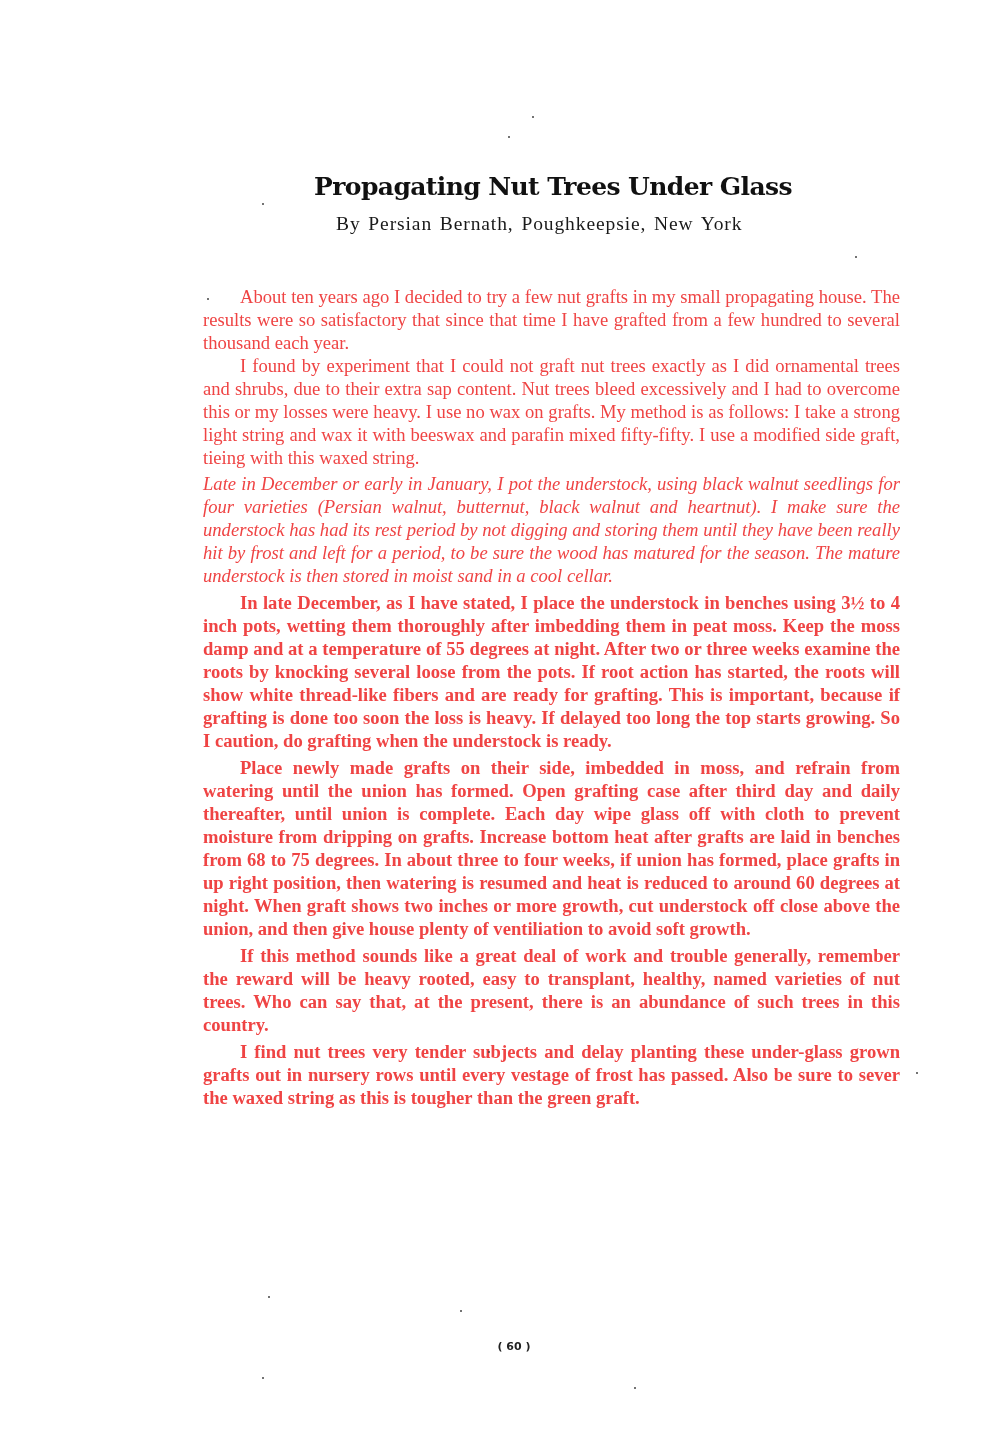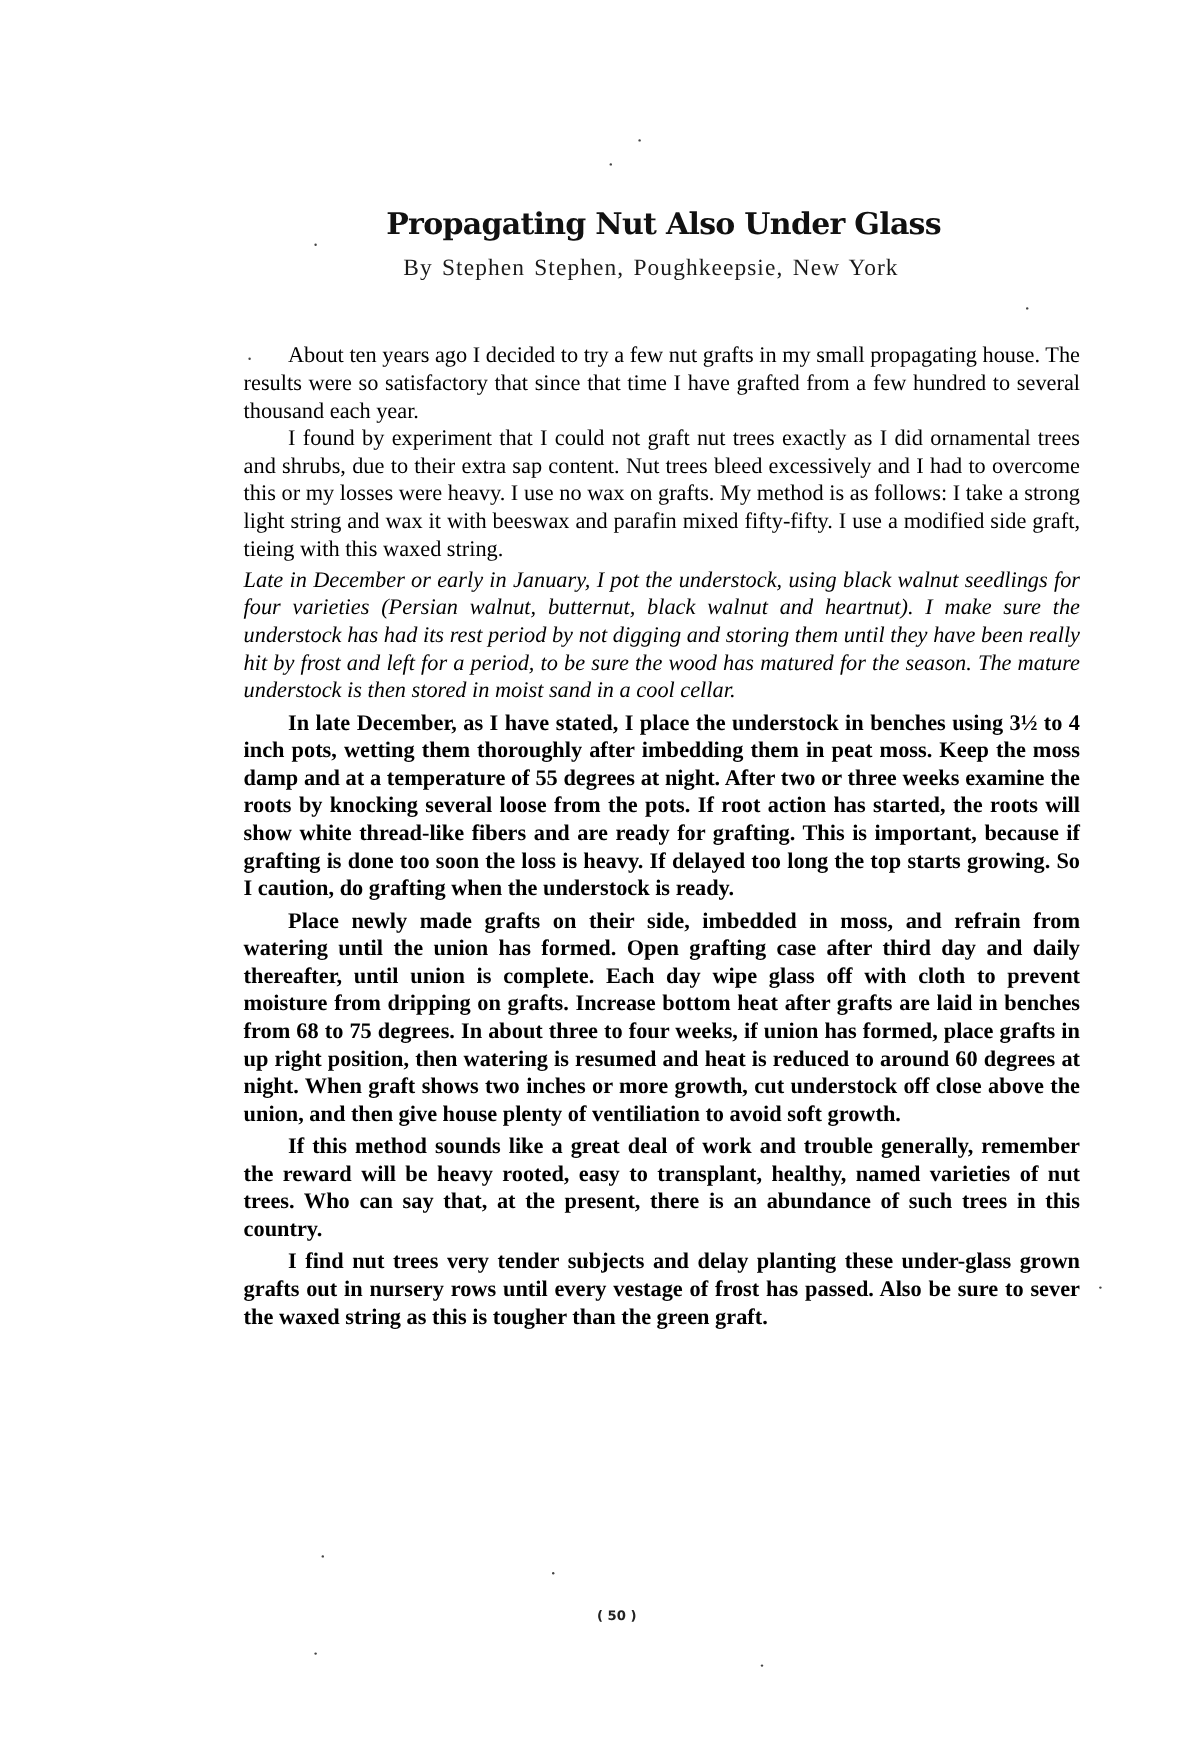--- a/index.html
+++ b/index.html
@@ -44,21 +44,21 @@
       color: #1a1a1a;
     }
     .body-text {
       position: absolute;
       left: 203px;
       top: 285px;
       width: 697px;
       font-size: 18.6px;
       line-height: 23px;
       text-align: justify;
-      color: #000000;
+      color: #ef4444;
     }
     .body-text p {
       margin: 0;
       text-indent: 37px;
       text-align: justify;
     }
     .body-text p.noindent {
       text-indent: 0;
       margin-top: 3px;
       font-style: italic;
@@ -85,35 +85,35 @@
       width: 2px; height: 2px;
       background: #444;
       border-radius: 1px;
     }
   </style>
 </head>
 <body>
 
 <div class="page">
 
-  <h1 class="title" style="margin:0;">Propagating Nut Also Under Glass</h1>
+  <h1 class="title" style="margin:0;">Propagating Nut Trees Under Glass</h1>
 
-  <div class="byline">By Stephen Stephen, Poughkeepsie, New York</div>
+  <div class="byline">By Persian Bernath, Poughkeepsie, New York</div>
 
   <div class="body-text">
     <p>About ten years ago I decided to try a few nut grafts in my small propagating house. The results were so satisfactory that since that time I have grafted from a few hundred to several thousand each year.</p>
     <p>I found by experiment that I could not graft nut trees exactly as I did ornamental trees and shrubs, due to their extra sap content. Nut trees bleed excessively and I had to overcome this or my losses were heavy. I use no wax on grafts. My method is as follows: I take a strong light string and wax it with beeswax and parafin mixed fifty-fifty. I use a modified side graft, tieing with this waxed string.</p>
     <p class="noindent">Late in December or early in January, I pot the understock, using black walnut seedlings for four varieties (Persian walnut, butternut, black walnut and heartnut). I make sure the understock has had its rest period by not digging and storing them until they have been really hit by frost and left for a period, to be sure the wood has matured for the season. The mature understock is then stored in moist sand in a cool cellar.</p>
     <p class="spaced">In late December, as I have stated, I place the understock in benches using 3½ to 4 inch pots, wetting them thoroughly after imbedding them in peat moss. Keep the moss damp and at a temperature of 55 degrees at night. After two or three weeks examine the roots by knocking several loose from the pots. If root action has started, the roots will show white thread-like fibers and are ready for grafting. This is important, because if grafting is done too soon the loss is heavy. If delayed too long the top starts growing. So I caution, do grafting when the understock is ready.</p>
     <p class="spaced">Place newly made grafts on their side, imbedded in moss, and refrain from watering until the union has formed. Open grafting case after third day and daily thereafter, until union is complete. Each day wipe glass off with cloth to prevent moisture from dripping on grafts. Increase bottom heat after grafts are laid in benches from 68 to 75 degrees. In about three to four weeks, if union has formed, place grafts in up right position, then watering is resumed and heat is reduced to around 60 degrees at night. When graft shows two inches or more growth, cut understock off close above the union, and then give house plenty of ventiliation to avoid soft growth.</p>
     <p class="spaced">If this method sounds like a great deal of work and trouble generally, remember the reward will be heavy rooted, easy to transplant, healthy, named varieties of nut trees. Who can say that, at the present, there is an abundance of such trees in this country.</p>
     <p class="spaced">I find nut trees very tender subjects and delay planting these under-glass grown grafts out in nursery rows until every vestage of frost has passed. Also be sure to sever the waxed string as this is tougher than the green graft.</p>
   </div>
 
-  <div class="page-number">( 50 )</div>
+  <div class="page-number">( 60 )</div>
 
   <span class="speck" style="left:508px;top:136px;"></span>
   <span class="speck" style="left:532px;top:116px;"></span>
   <span class="speck" style="left:262px;top:203px;"></span>
   <span class="speck" style="left:855px;top:256px;"></span>
   <span class="speck" style="left:207px;top:298px;"></span>
   <span class="speck" style="left:488px;top:1051px;"></span>
   <span class="speck" style="left:916px;top:1072px;"></span>
   <span class="speck" style="left:262px;top:1377px;"></span>
   <span class="speck" style="left:268px;top:1296px;"></span>

